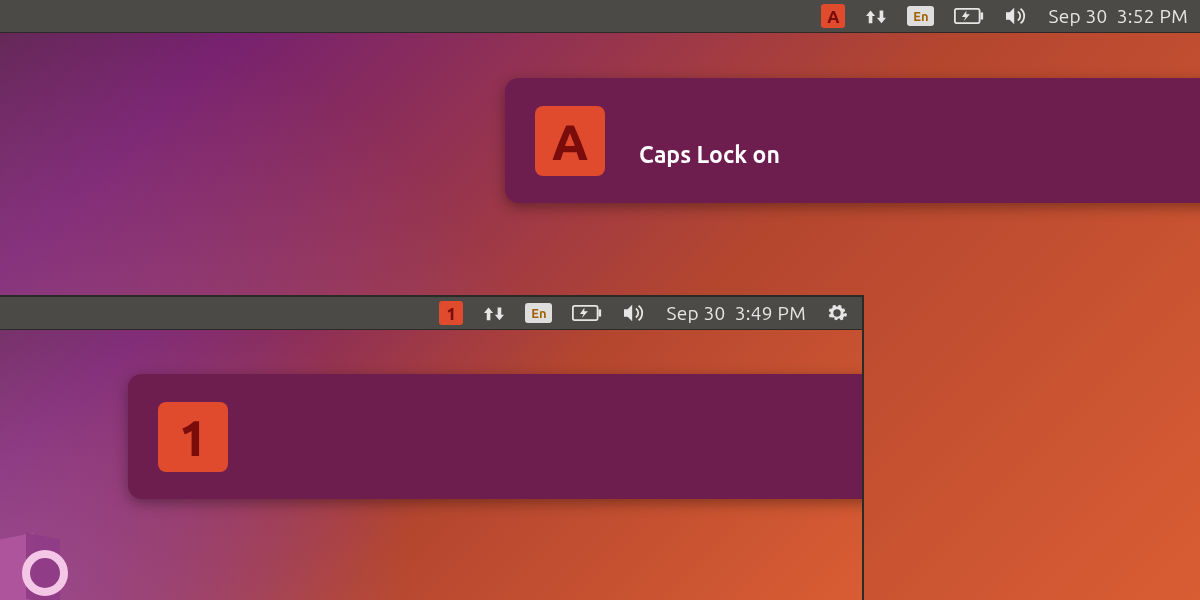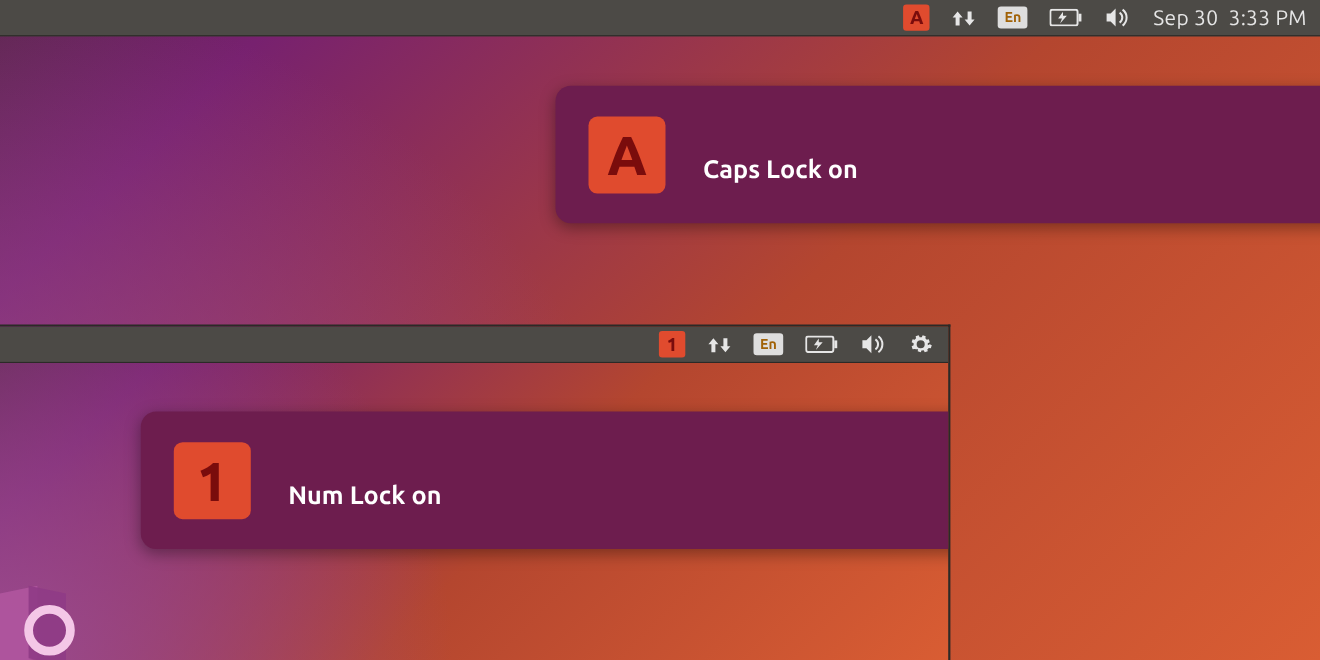--- a/index.html
+++ b/index.html
@@ -100,21 +100,21 @@
           <path d="M14 3l-5 7h4l-2 5 7-8h-4z" fill="#e6e6e6"></path>
         </svg>
     </span>
     <span class="volume">
       <svg width="24" height="20" viewBox="0 0 26 22">
           <path fill="#e6e6e6" d="M2 7h4l5-5v18l-5-5H2z"></path>
           <path fill="none" stroke="#e6e6e6" stroke-width="2" d="M15 6a6 6 0 0 1 0 10"></path>
           <path fill="none" stroke="#e6e6e6" stroke-width="2" d="M18 3a10 10 0 0 1 0 16"></path>
         </svg>
     </span>
-    <span class="clock">Sep 30  3:33 PM</span>
+    <span class="clock">Sep 30  3:52 PM</span>
   </div>
 
   <div class="toast1">
     <div class="big-badge">A</div>
     <div class="toast-text">Caps Lock on</div>
   </div>
 
   <div class="inset">
     <div class="bg2"></div>
 
@@ -134,30 +134,30 @@
             <path d="M14 3l-5 7h4l-2 5 7-8h-4z" fill="#e6e6e6"></path>
           </svg>
       </span>
       <span class="volume">
         <svg width="24" height="20" viewBox="0 0 26 22">
             <path fill="#e6e6e6" d="M2 7h4l5-5v18l-5-5H2z"></path>
             <path fill="none" stroke="#e6e6e6" stroke-width="2" d="M15 6a6 6 0 0 1 0 10"></path>
             <path fill="none" stroke="#e6e6e6" stroke-width="2" d="M18 3a10 10 0 0 1 0 16"></path>
           </svg>
       </span>
+      <span class="clock">Sep 30  3:49 PM</span>
       <span class="gear">
         <svg width="22" height="22" viewBox="0 0 24 24">
             <path fill="#e6e6e6" d="M12 8a4 4 0 1 0 0 8 4 4 0 0 0 0-8zm9 4l2 1-1 3-2-.4a9 9 0 0 1-1.4 1.4l.4 2-3 1-1-2a9 9 0 0 1-2 0l-1 2-3-1 .4-2A9 9 0 0 1 6 16.6L4 17l-1-3 2-1a9 9 0 0 1 0-2l-2-1 1-3 2 .4A9 9 0 0 1 7.4 6L7 4l3-1 1 2a9 9 0 0 1 2 0l1-2 3 1-.4 2A9 9 0 0 1 18 7.4l2-.4 1 3-2 1a9 9 0 0 1 0 2z"></path>
           </svg>
       </span>
     </div>
 
     <div class="toast2">
       <div class="big-badge">1</div>
-      <div class="toast-text">Num Lock on</div>
     </div>
 
     <div class="ribbon">
       <div class="fold a"></div>
       <div class="fold b"></div>
       <div class="ring"></div>
     </div>
   </div>
 </div>
 

